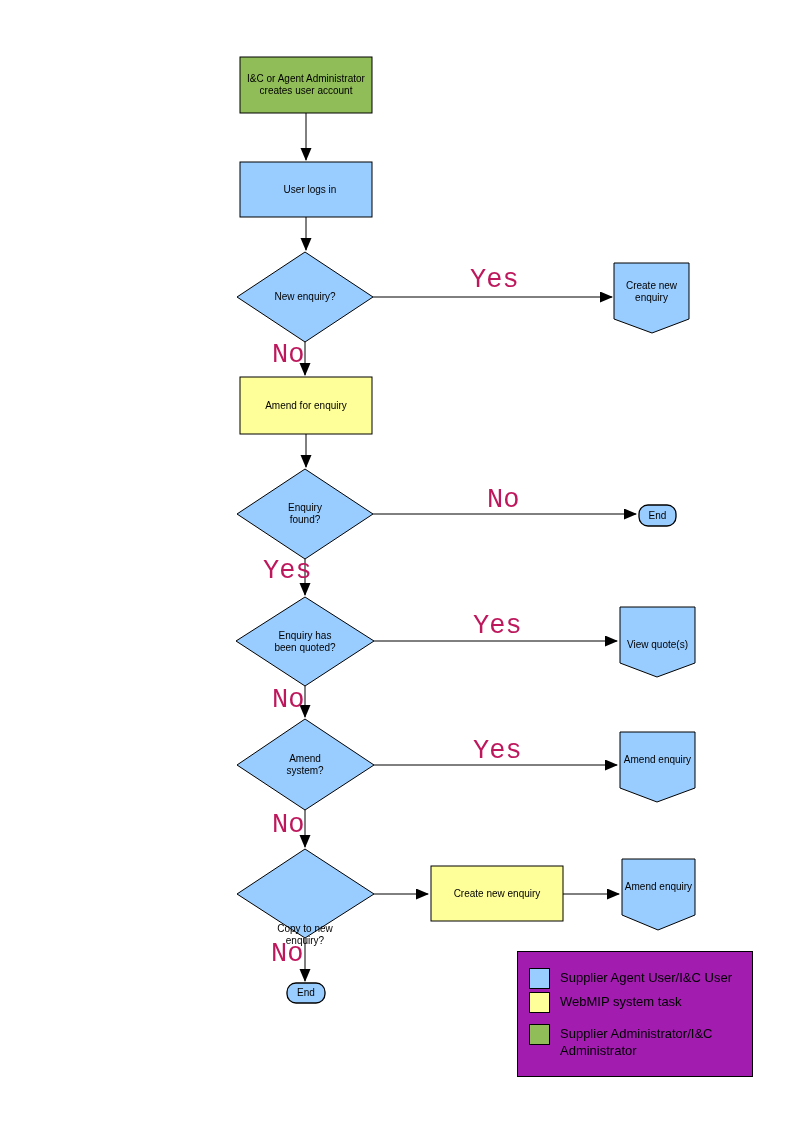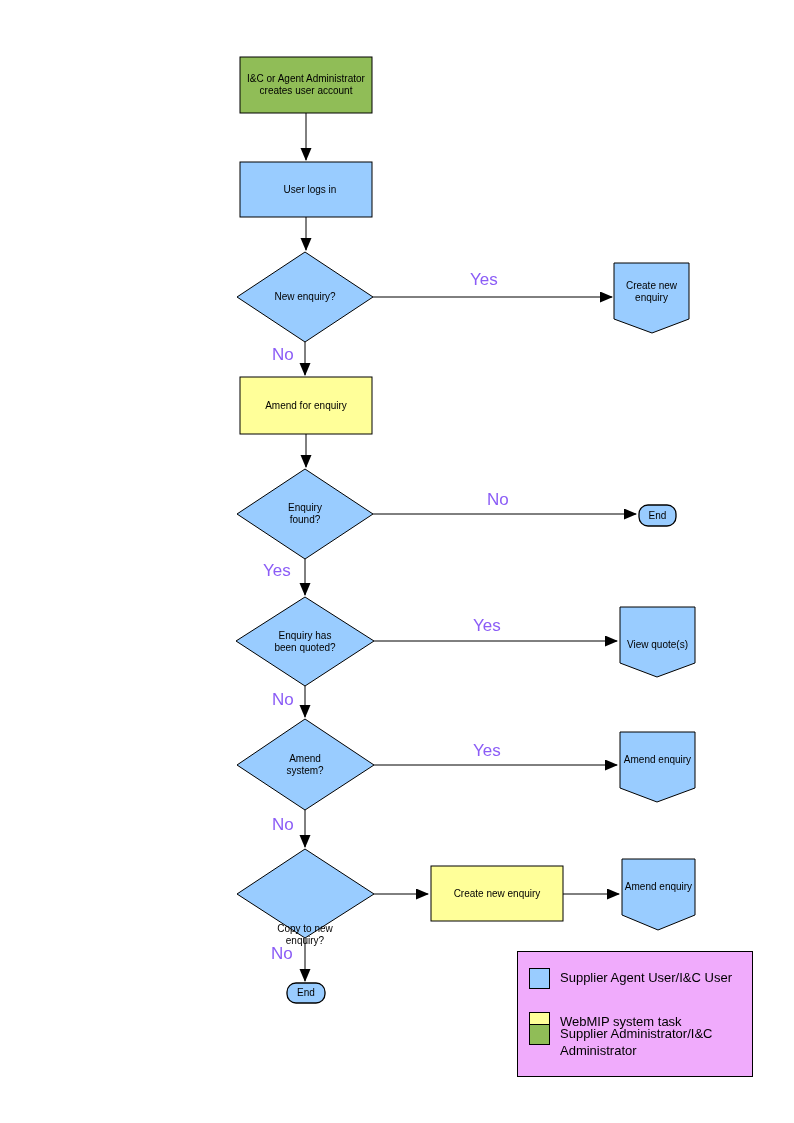--- a/index.html
+++ b/index.html
@@ -15,27 +15,28 @@
   .node-label{
     position:absolute;
     display:flex;align-items:center;justify-content:center;
     text-align:center;
     font-size:10px;line-height:12px;color:#000;
     white-space:pre-line;
     pointer-events:none;
   }
   .edge-label{
     position:absolute;
-    font-size:17px;line-height:26px;color:#8b5cf6;
+    font-size:27px;line-height:26px;color:#be185d;
     white-space:nowrap;
+    font-family:Liberation Mono, monospace;
   }
   .legend{
     position:absolute;left:502px;top:951px;
     width:236px;height:126px;
-    background:#f0abfc;border:1px solid #000;
+    background:#a21caf;border:1px solid #000;
     box-sizing:border-box;
     padding-left:18px;
   }
   .legend-row{
     position:absolute;left:11px;
     display:flex;align-items:flex-start;
   }
   .legend-row .swatch-svg{flex:0 0 auto;display:block;}
   .legend-label{
     margin-left:10px;
@@ -122,21 +123,21 @@
   <div class="edge-label" style="left:257px;top:812px;">No</div>
   <div class="edge-label" style="left:256px;top:941px;">No</div>
 
   <div class="legend">
     <div class="legend-row" style="top:16px;">
       <svg class="swatch-svg" width="21" height="21">
         <rect x="0.5" y="0.5" width="20" height="20" stroke="#000" stroke-width="1" fill="#99CCFF"></rect>
       </svg>
       <span class="legend-label">Supplier Agent User/I&amp;C User</span>
     </div>
-    <div class="legend-row" style="top:60px;justify-content:center;">
+    <div class="legend-row" style="top:40px;justify-content:center;">
       <svg class="swatch-svg" width="21" height="21">
         <rect x="0.5" y="0.5" width="20" height="20" stroke="#000" stroke-width="1" fill="#FFFF99"></rect>
       </svg>
       <span class="legend-label">WebMIP system task</span>
     </div>
     <div class="legend-row" style="top:72px;">
       <svg class="swatch-svg" width="21" height="21">
         <rect x="0.5" y="0.5" width="20" height="20" stroke="#000" stroke-width="1" fill="#90BD57"></rect>
       </svg>
       <span class="legend-label">Supplier Administrator/I&amp;C

